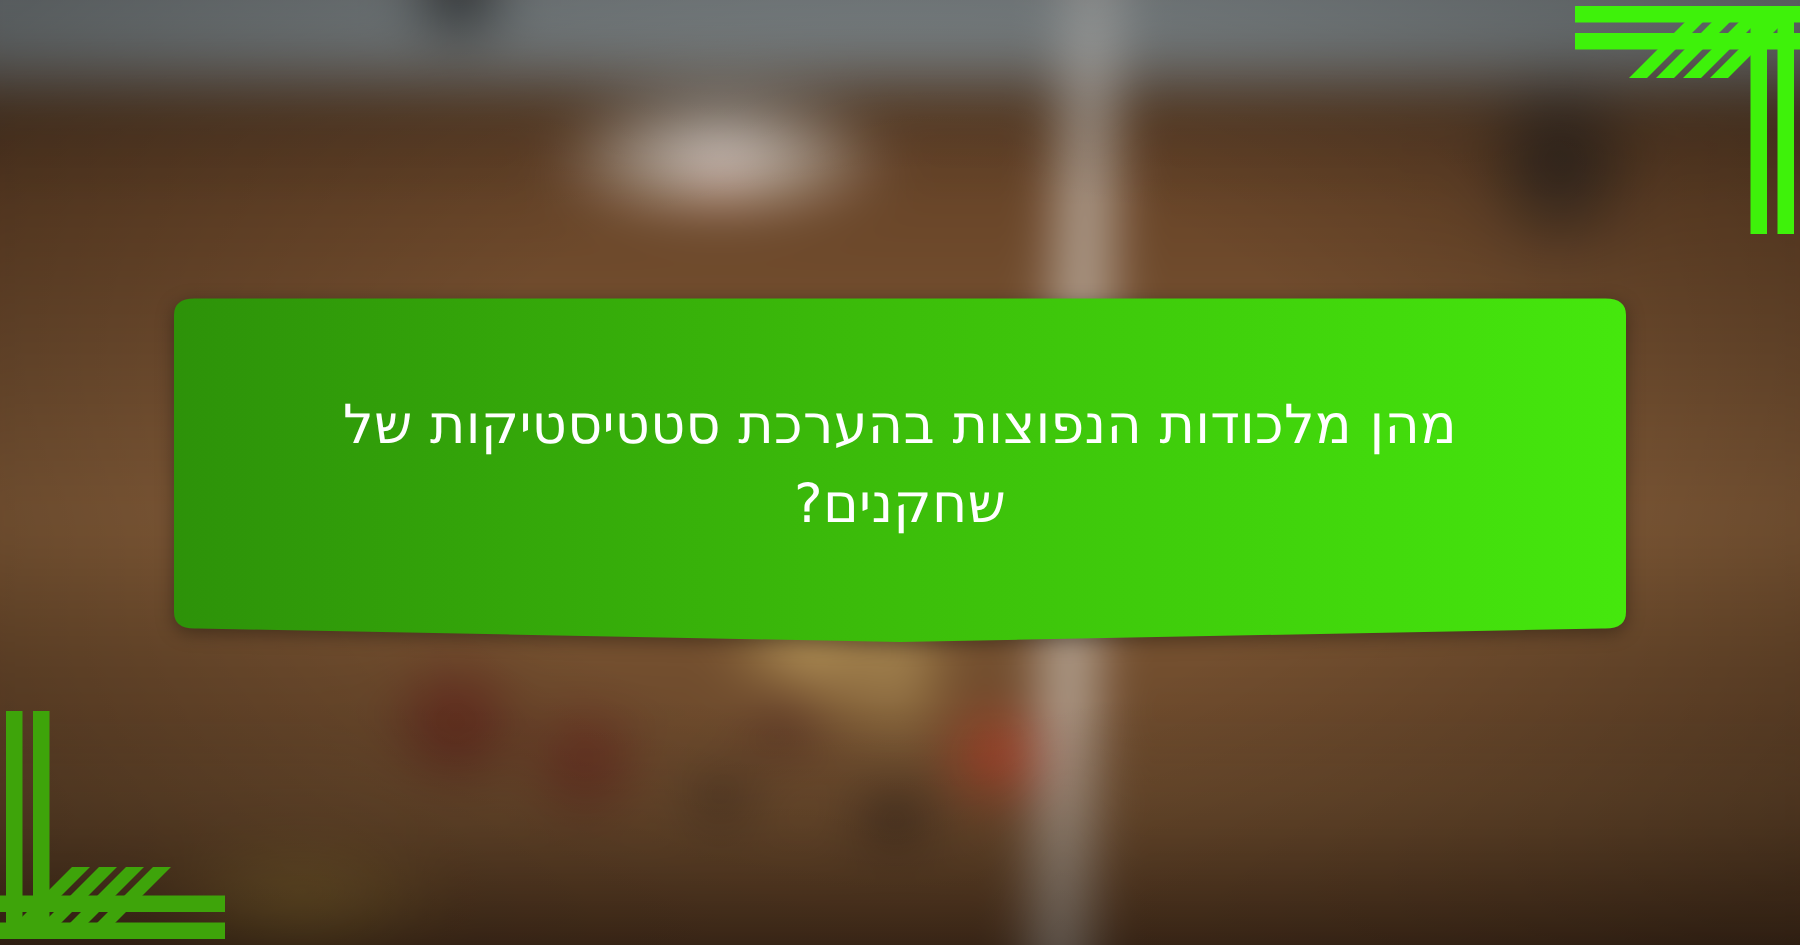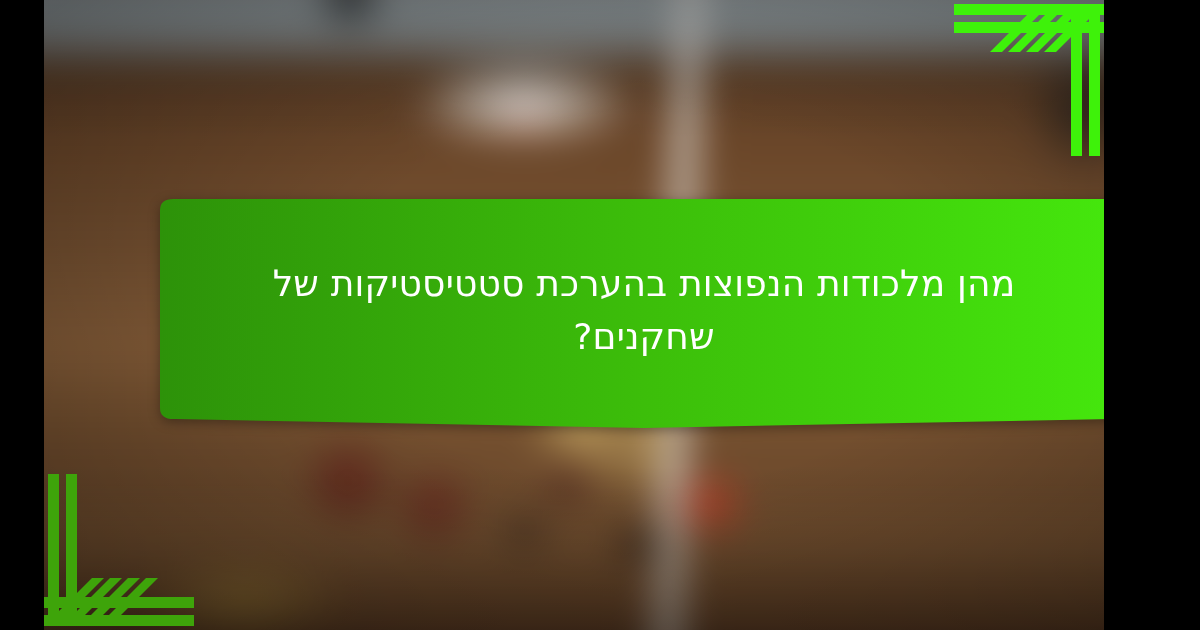--- a/index.html
+++ b/index.html
@@ -3,26 +3,25 @@
 <meta charset="utf-8">
 <title>Hebrew Question Card</title>
 <style>
   html, body {
     margin: 0;
     padding: 0;
     background: #000;
   }
   .stage {
     position: relative;
-    width: 1060px;
+    width: 1200px;
     height: 630px;
     overflow: hidden;
     font-family: "DejaVu Sans", "Liberation Sans", sans-serif;
     background: #7f1d1d;
-    margin-left: 44px;
   }
 
   
   .bg-photo {
     position: absolute;
     inset: -40px;
     filter: blur(18px) saturate(0.95);
     background-color: #6d4a2e;
     background-image:
       

